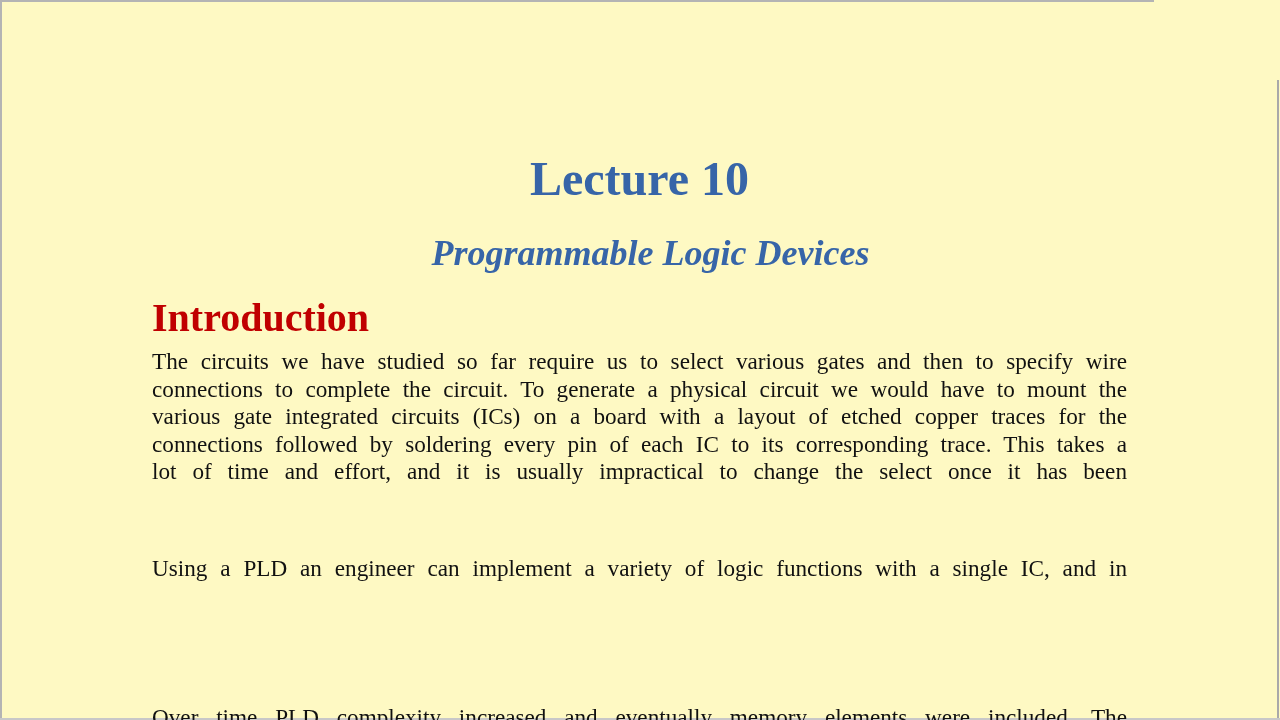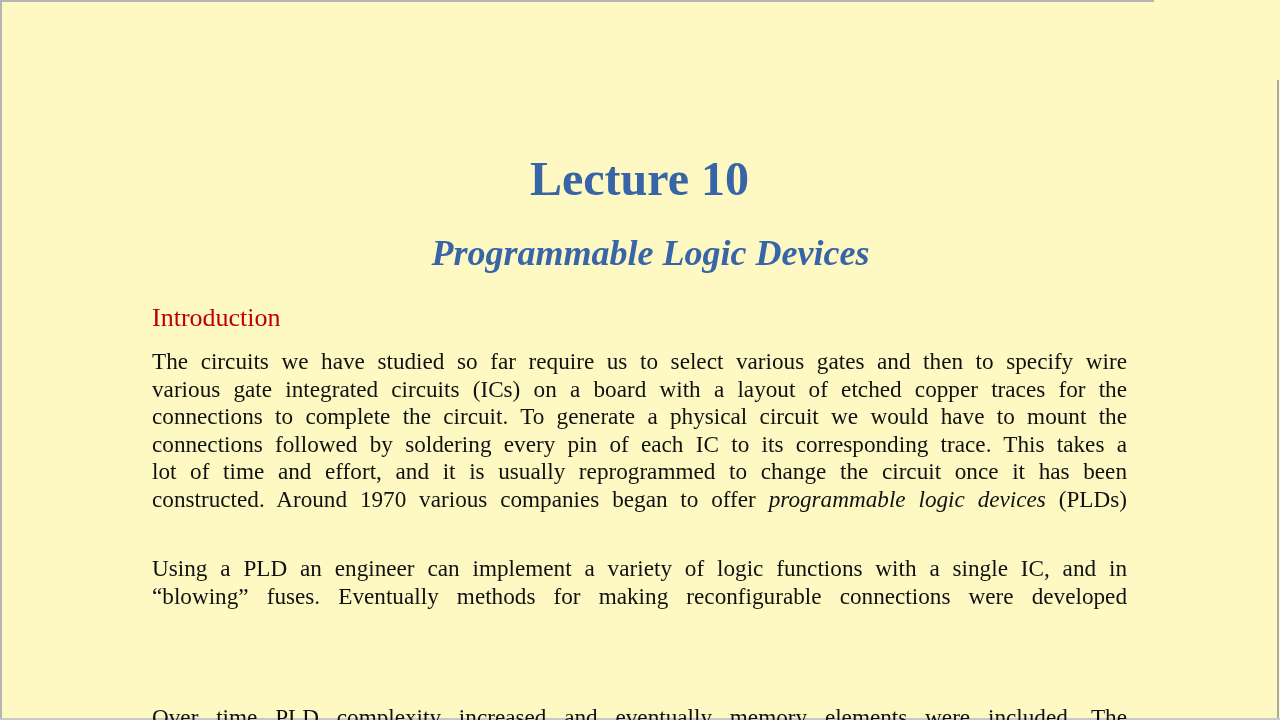--- a/index.html
+++ b/index.html
@@ -65,22 +65,22 @@
       font-style: italic;
       color: #3765a8;
       line-height: 42px;
       margin: 0;
       padding-left: 22px;
       box-sizing: border-box;
     }
     .section-heading {
       position: absolute;
       left: 0; top: 300px;
-      font-size: 26px;
-      font-weight: normal;
+      font-size: 40px;
+      font-weight: bold;
       color: #c00000;
       line-height: 36px;
       margin: 0;
     }
     .para {
       position: absolute;
       left: 0;
       width: 975px;
       font-size: 23.2px;
       line-height: 27.6px;
@@ -111,29 +111,27 @@
   <div class="border-right"></div>
   <div class="border-bottom"></div>
 
   <div class="page">
     <h1 class="title">Lecture 10</h1>
     <h2 class="subtitle">Programmable Logic Devices</h2>
     <h3 class="section-heading">Introduction</h3>
 
     <div class="para p1">
       <span class="line">The circuits we have studied so far require us to select various gates and then to specify wire</span>
+      <span class="line">connections to complete the circuit. To generate a physical circuit we would have to mount the</span>
       <span class="line">various gate integrated circuits (ICs) on a board with a layout of etched copper traces for the</span>
-      <span class="line">connections to complete the circuit. To generate a physical circuit we would have to mount the</span>
       <span class="line">connections followed by soldering every pin of each IC to its corresponding trace. This takes a</span>
-      <span class="line">lot of time and effort, and it is usually reprogrammed to change the circuit once it has been</span>
-      <span class="line"><span>constructed. Around 1970 various companies began to offer </span><em>programmable logic devices</em><span> (PLDs)</span></span>
+      <span class="line">lot of time and effort, and it is usually impractical to change the select once it has been</span>
     </div>
 
     <div class="para p2">
       <span class="line">Using a PLD an engineer can implement a variety of logic functions with a single IC, and in</span>
-      <span class="line">“blowing” fuses. Eventually methods for making reconfigurable connections were developed</span>
     </div>
 
     <div class="para p3">
       <span class="line">Over time PLD complexity increased and eventually memory elements were included. The</span>
     </div>
   </div>
 </div>
 
 </body></html>

